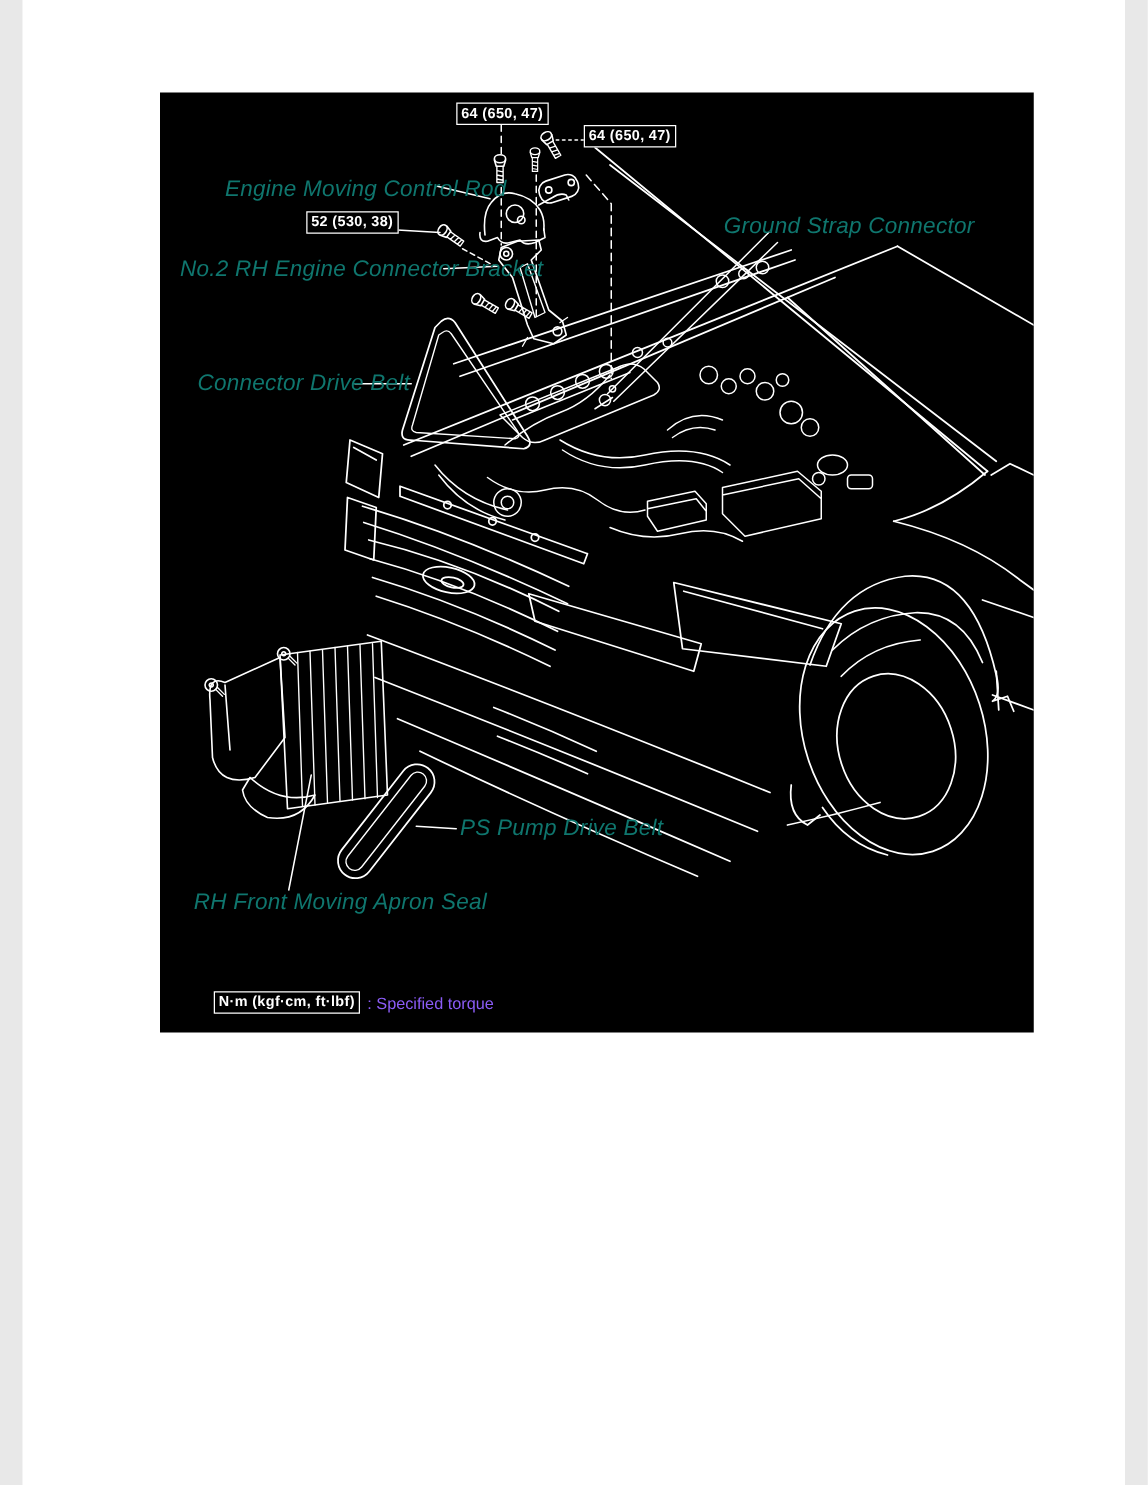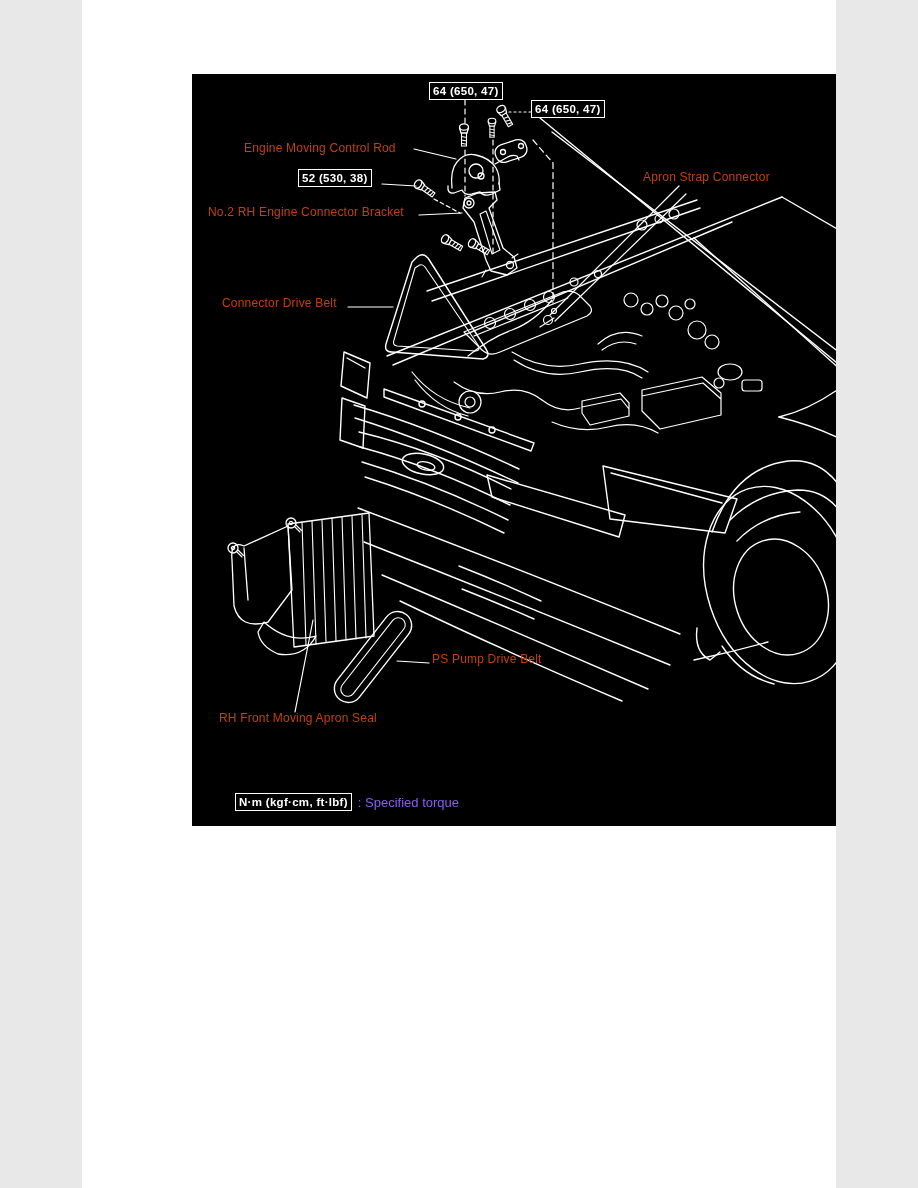--- a/index.html
+++ b/index.html
@@ -1,27 +1,27 @@
 <!DOCTYPE html>
 <html><head>
 <meta charset="utf-8">
 <style>
   html,body{margin:0;padding:0;background:#e8e8e8;}
   .page{
-    position:relative;width:754px;height:1188px;background:#ffffff;
+    position:relative;width:882px;height:1188px;background:#ffffff;
     margin:0 auto;font-family:"Liberation Sans",sans-serif;overflow:hidden;
   }
   .diagram{
     position:absolute;left:110px;top:74px;width:699px;height:752px;
     background:#000000;overflow:hidden;
   }
   .diagram svg{position:absolute;left:0;top:0;}
   .lbl{
-    position:absolute;color:#c2410c;font-size:12px;line-height:1.1;
-    white-space:nowrap;letter-spacing:0.2px;
+    position:absolute;color:#0f766e;font-size:18px;line-height:1.1;
+    white-space:nowrap;letter-spacing:0.2px;font-style:italic;
   }
   .tbox{
     position:absolute;color:#ffffff;background:#000000;
     border:1.5px solid #ffffff;font-size:11.5px;font-weight:700;
     padding:1px 3px;white-space:nowrap;letter-spacing:0.3px;line-height:1.25;
   }
   .legend-row{
     position:absolute;display:flex;align-items:center;gap:6px;color:#fff;
   }
   .legend-row .tbox{position:static;}
@@ -211,25 +211,25 @@
         </g>
       </g>
     </svg>
 
     <div class="tbox" style="left:237px;top:8px;">64 (650, 47)</div>
 
     <div class="tbox" style="left:339px;top:26px;">64 (650, 47)</div>
 
     <div class="lbl" style="left:52px;top:68px;">Engine Moving Control Rod</div>
 
-    <div class="tbox" style="left:106px;top:95px;">52 (530, 38)</div>
+    <div class="tbox" style="left:117px;top:95px;">52 (530, 38)</div>
 
     <div class="lbl" style="left:16px;top:132px;">No.2 RH Engine Connector Bracket</div>
 
-    <div class="lbl" style="left:451px;top:97px;">Apron Strap Connector</div>
+    <div class="lbl" style="left:451px;top:97px;">Ground Strap Connector</div>
 
     <div class="lbl" style="left:30px;top:223px;">Connector Drive Belt</div>
 
     <div class="lbl" style="left:240px;top:579px;text-align:right;">PS Pump Drive Belt</div>
 
     <div class="lbl" style="left:27px;top:638px;">RH Front Moving Apron Seal</div>
 
     <div class="legend-row" style="left:7px;top:719px;margin-left:36px;">
       <span class="tbox">N·m (kgf·cm, ft·lbf)</span>
       <span class="legend-note">: Specified torque</span>

